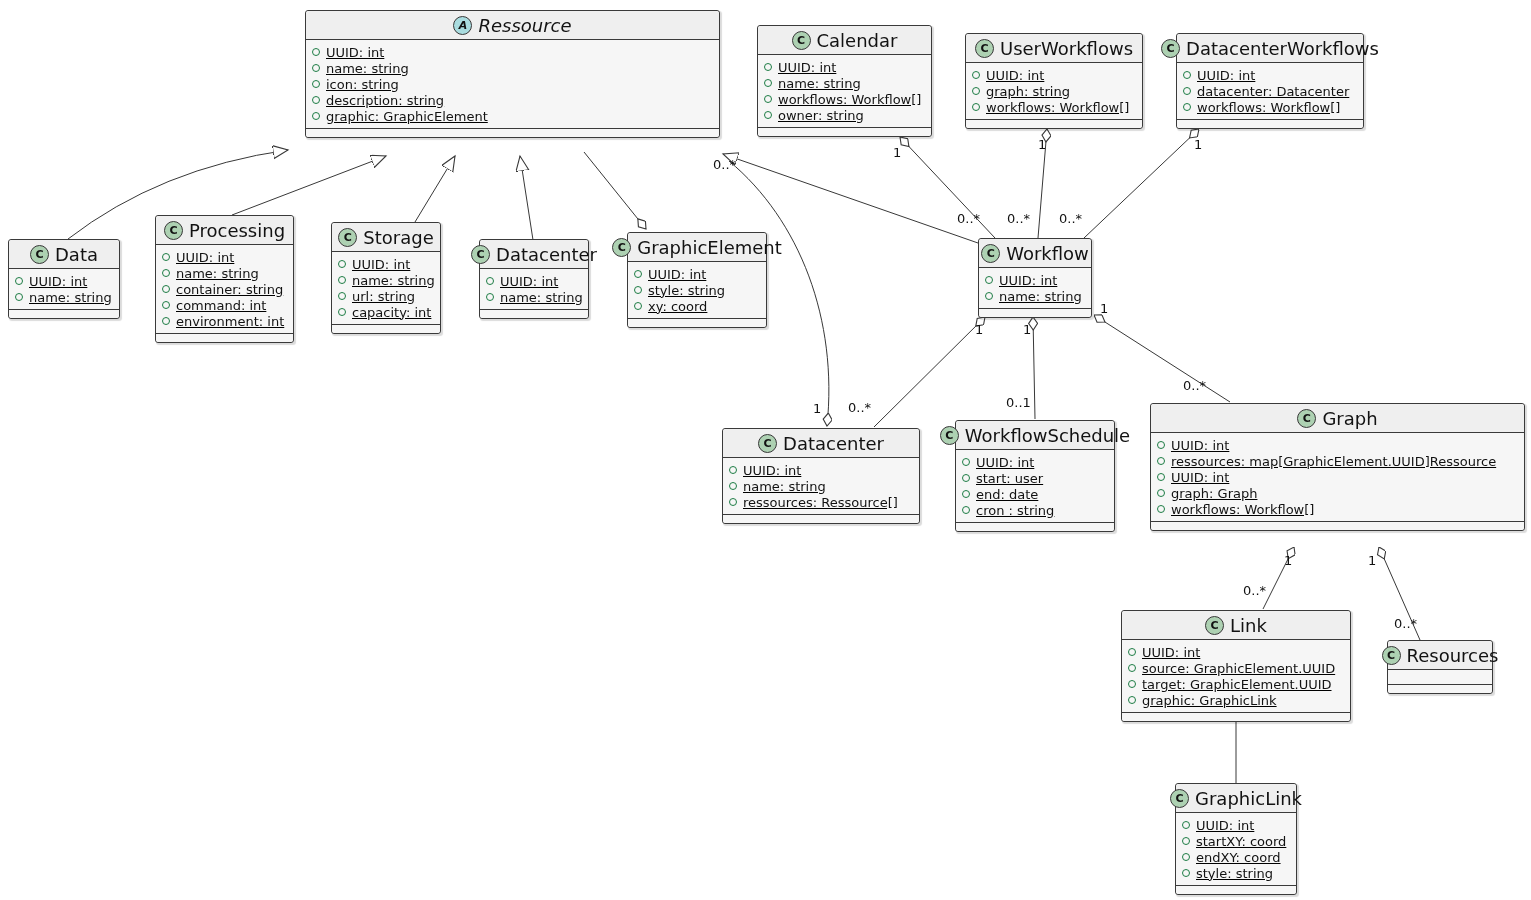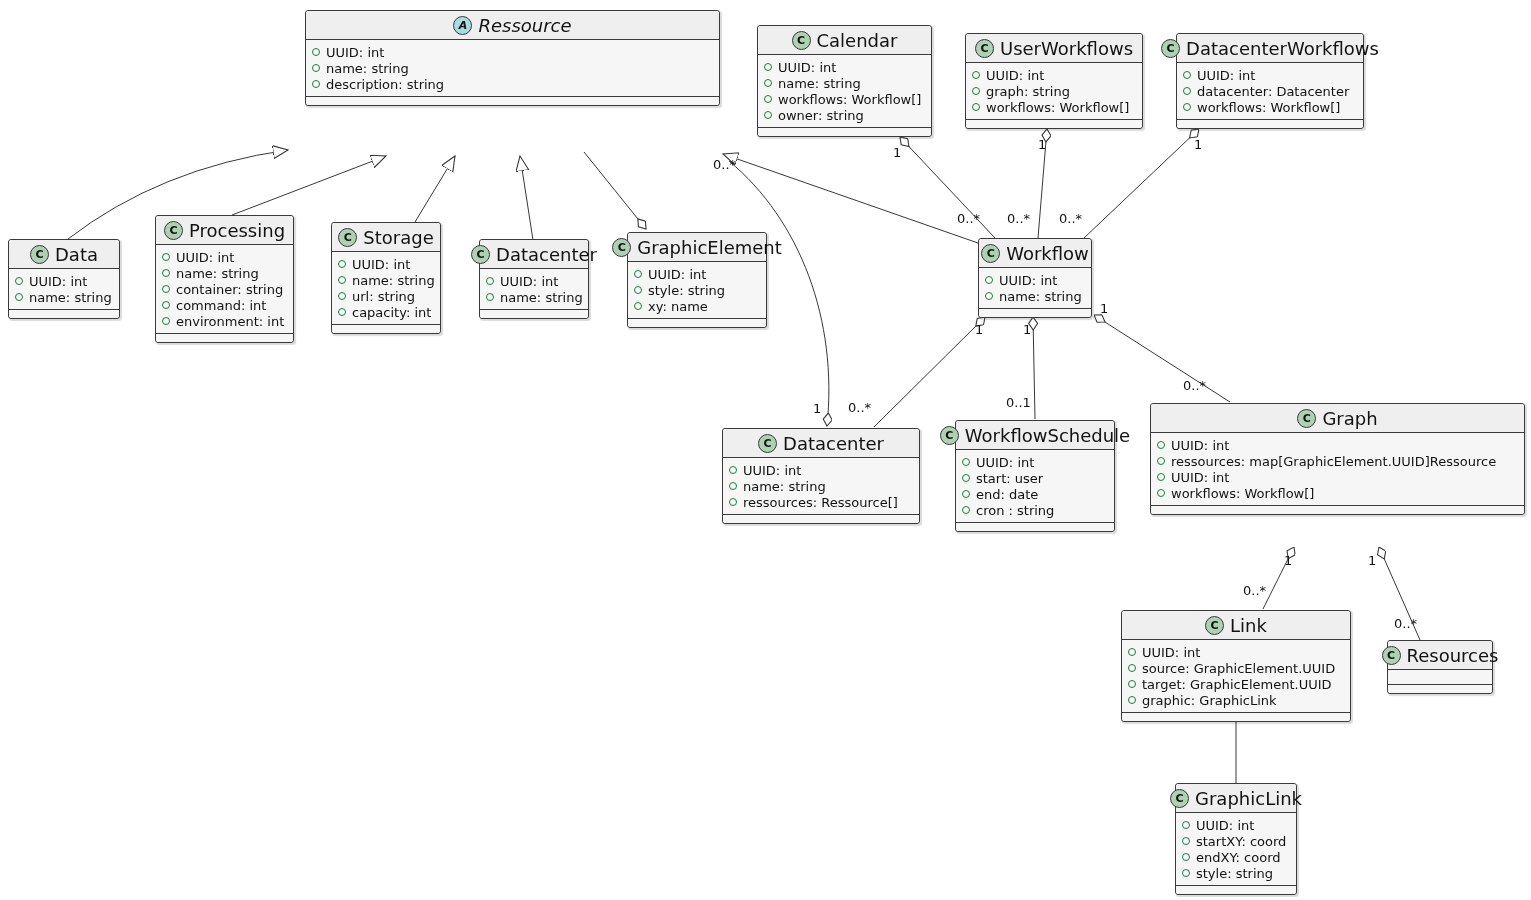--- a/index.html
+++ b/index.html
@@ -22,21 +22,21 @@
   .uml-title .cname{font-size:18px;color:#121212;}
   .uml-class.abstract .cname{font-style:italic;}
   .uml-circle{
     flex:none;width:17px;height:17px;border-radius:50%;
     background:#ADD1B2;border:1px solid #383838;
     display:flex;align-items:center;justify-content:center;
     font-size:11px;font-weight:bold;color:#121212;line-height:1;
   }
   .uml-class.abstract .uml-circle{background:#A9DCDF;font-style:italic;}
   .uml-attrs{
-    padding:4px 7px 4px 6px;border-bottom:1px solid #3a3a3a;background:#F6F6F6;min-height:6px;
+    padding:4px 7px 4px 6px;border-bottom:1px solid #3a3a3a;background:#F6F6F6;min-height:6px;text-decoration:underline;
   }
   .uml-attr{
     display:flex;align-items:center;gap:6px;height:16px;
     font-size:13px;color:#121212;white-space:nowrap;
   }
   .uml-attr .dot{
     flex:none;width:6px;height:6px;border-radius:50%;
     border:1.5px solid #1e7d45;background:transparent;
   }
   .uml-methods{height:8px;background:#F6F6F6;border-radius:0 0 3px 3px;}
@@ -90,22 +90,30 @@
           <div class="uml-attr">
             <span class="dot"></span>
             <span>UUID: int</span>
           </div>
           <div class="uml-attr">
             <span class="dot"></span>
             <span>name: string</span>
           </div>
           <div class="uml-attr">
             <span class="dot"></span>
+            <span>icon: string</span>
+          </div>
+          <div class="uml-attr">
+            <span class="dot"></span>
             <span>description: string</span>
           </div>
+          <div class="uml-attr">
+            <span class="dot"></span>
+            <span>graphic: GraphicElement</span>
+          </div>
         </div>
     <div class="uml-methods"></div>
   </div>
       <div class="uml-class" style="left: 757px; top: 25px; width: 175px;">
     <div class="uml-title">
       <span class="uml-circle">C</span>
       <span class="cname">Calendar</span>
     </div>
     <div class="uml-attrs">
           <div class="uml-attr">
@@ -266,21 +274,21 @@
           <div class="uml-attr">
             <span class="dot"></span>
             <span>UUID: int</span>
           </div>
           <div class="uml-attr">
             <span class="dot"></span>
             <span>style: string</span>
           </div>
           <div class="uml-attr">
             <span class="dot"></span>
-            <span>xy: name</span>
+            <span>xy: coord</span>
           </div>
         </div>
     <div class="uml-methods"></div>
   </div>
       <div class="uml-class" style="left: 978px; top: 238px; width: 114px;">
     <div class="uml-title">
       <span class="uml-circle">C</span>
       <span class="cname">Workflow</span>
     </div>
     <div class="uml-attrs">
@@ -351,20 +359,24 @@
             <span class="dot"></span>
             <span>UUID: int</span>
           </div>
           <div class="uml-attr">
             <span class="dot"></span>
             <span>ressources: map[GraphicElement.UUID]Ressource</span>
           </div>
           <div class="uml-attr">
             <span class="dot"></span>
             <span>UUID: int</span>
+          </div>
+          <div class="uml-attr">
+            <span class="dot"></span>
+            <span>graph: Graph</span>
           </div>
           <div class="uml-attr">
             <span class="dot"></span>
             <span>workflows: Workflow[]</span>
           </div>
         </div>
     <div class="uml-methods"></div>
   </div>
       <div class="uml-class" style="left: 1121px; top: 610px; width: 230px;">
     <div class="uml-title">

